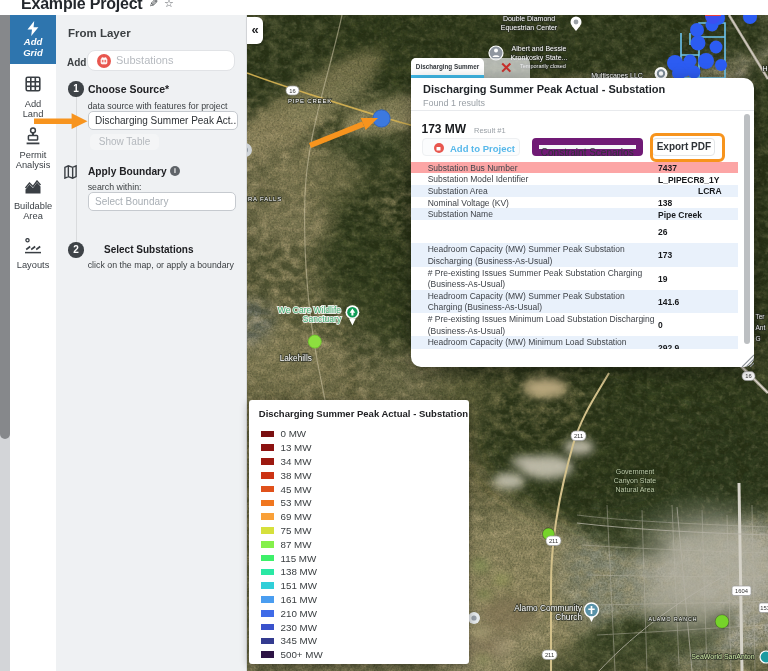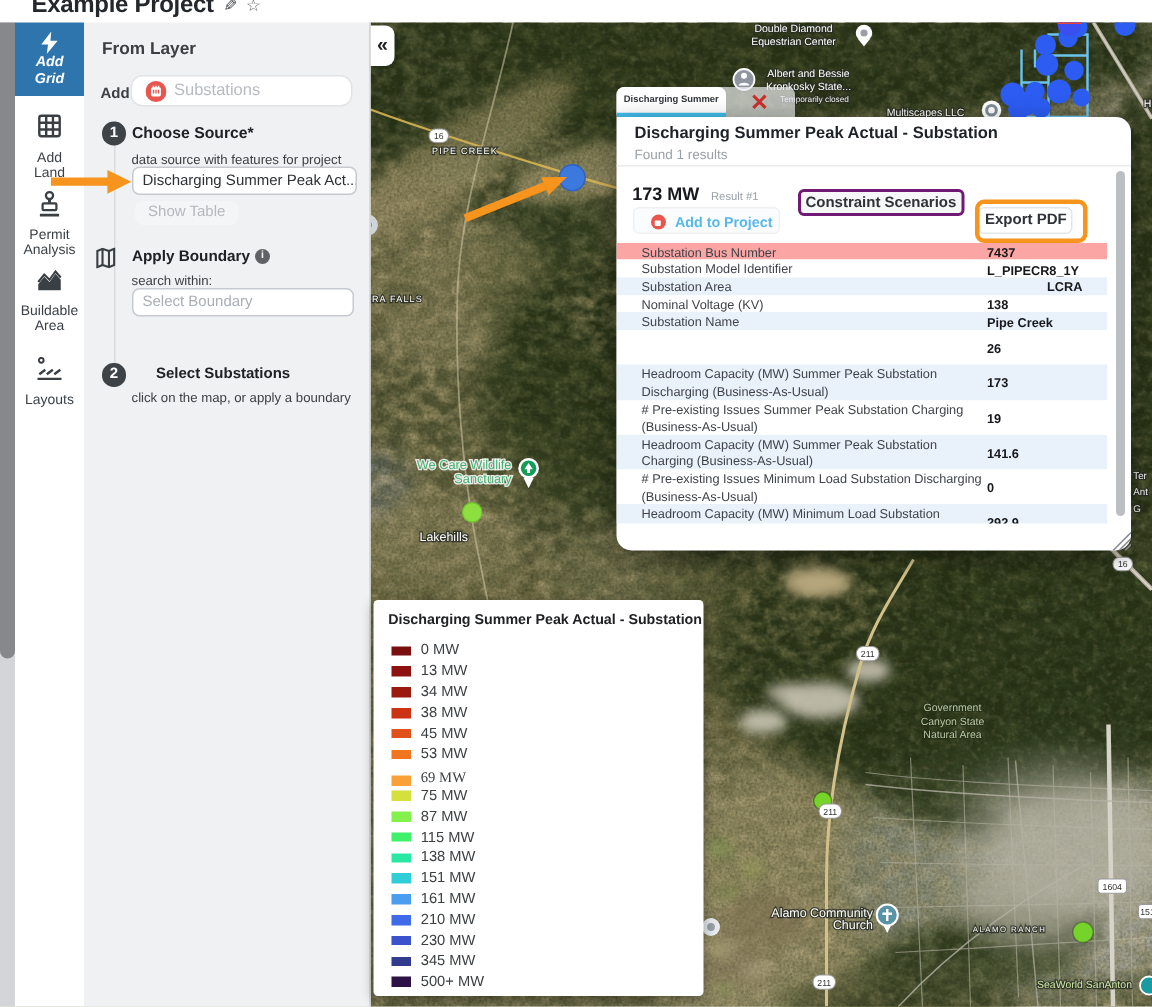--- a/index.html
+++ b/index.html
@@ -425,21 +425,21 @@
     <div class="abs" style="left:10.5px; top:44px; font-size:12px; font-weight:bold; color:#17191c;">173 MW</div>
     <div class="abs" style="left:63px; top:48px; font-size:7.5px; color:#9aa0a6;">Result #1</div>
 
     <div class="abs" style="left:11px; top:60px; width:98px; height:18px; background:#fbfcfd; border:1px solid #eef0f2; border-radius:4px;">
       <div class="abs" style="left:10.5px; top:4px; width:10px; height:10px; background:#e8564e; border-radius:50%;"></div>
       <svg class="abs" style="left:13px; top:6.5px;" width="5" height="5" viewBox="0 0 5 5">
           <rect x="0.5" y="1" width="4" height="3.6" rx="0.5" fill="#fff"></rect>
         </svg>
       <div class="abs" style="left:27px; top:3.5px; font-size:9.5px; font-weight:bold; color:#57b8ea; white-space:nowrap;">Add to Project</div>
     </div>
-    <div class="abs" style="left:121px; top:48px; width:110.5px; height:18px; background:#f6f7f8; border:2px solid #701a75; border-radius:4px; font-size:10px; font-weight:bold; color:#2f3337; text-align:center; line-height:16.5px;">Constraint Scenarios</div>
+    <div class="abs" style="left:121px; top:60px; width:110.5px; height:18px; background:#f6f7f8; border:7px solid #701a75; border-radius:4px; font-size:10px; font-weight:normal; color:#2f3337; text-align:center; line-height:16.5px;">Constraint Scenarios</div>
     <div class="abs" style="left:241.4px; top:60px; width:63px; height:18px; background:#fff; border:1px solid #e3e6e8; border-radius:4px; font-size:10px; font-weight:bold; color:#2f3337; text-align:center; line-height:16.5px;">Export PDF</div>
 
     <div id="ptable" class="abs" style="left:0; top:83.5px; width:343px; height:187px; overflow:hidden;">
         <div style="position:relative; width:327px; background:#fca5a5; height:11.7px; font-size:8.5px; color:#3f4349;">
     <div style="position:absolute; left:16.7px; top:1px; width:232px; line-height:11.4px;">Substation Bus Number</div>
     <div style="position:absolute; left:247px; top:1.5px; font-weight:bold; color:#17191c;">7437</div>
         </div>
         <div style="position:relative; width:327px; background:#ffffff; height:11.7px; font-size:8.5px; color:#3f4349;">
     <div style="position:absolute; left:16.7px; top:1px; width:232px; line-height:11.4px;">Substation Model Identifier</div>
     <div style="position:absolute; left:247px; top:1.5px; font-weight:bold; color:#17191c;">L_PIPECR8_1Y</div>
@@ -514,21 +514,21 @@
    <div style="font-size:9.8px; color:#3c4043;">38 MW</div>
         </div>
         <div style="display:flex; align-items:center; height:13.8px;">
    <div style="width:13px; height:6.5px; background:#e0511b; margin-right:7px;"></div>
    <div style="font-size:9.8px; color:#3c4043;">45 MW</div>
         </div>
         <div style="display:flex; align-items:center; height:13.8px;">
    <div style="width:13px; height:6.5px; background:#f0761f; margin-right:7px;"></div>
    <div style="font-size:9.8px; color:#3c4043;">53 MW</div>
         </div>
-        <div style="display:flex; align-items:flex-end; height:13.8px;font-family:Liberation Serif, serif;">
+        <div style="display:flex; align-items:center; height:13.8px;">
    <div style="width:13px; height:6.5px; background:#f9a038; margin-right:7px;"></div>
    <div style="font-size:9.8px; color:#3c4043;">69 MW</div>
         </div>
         <div style="display:flex; align-items:center; height:13.8px;">
    <div style="width:13px; height:6.5px; background:#d6e03c; margin-right:7px;"></div>
    <div style="font-size:9.8px; color:#3c4043;">75 MW</div>
         </div>
         <div style="display:flex; align-items:center; height:13.8px;">
    <div style="width:13px; height:6.5px; background:#84f04b; margin-right:7px;"></div>
    <div style="font-size:9.8px; color:#3c4043;">87 MW</div>

